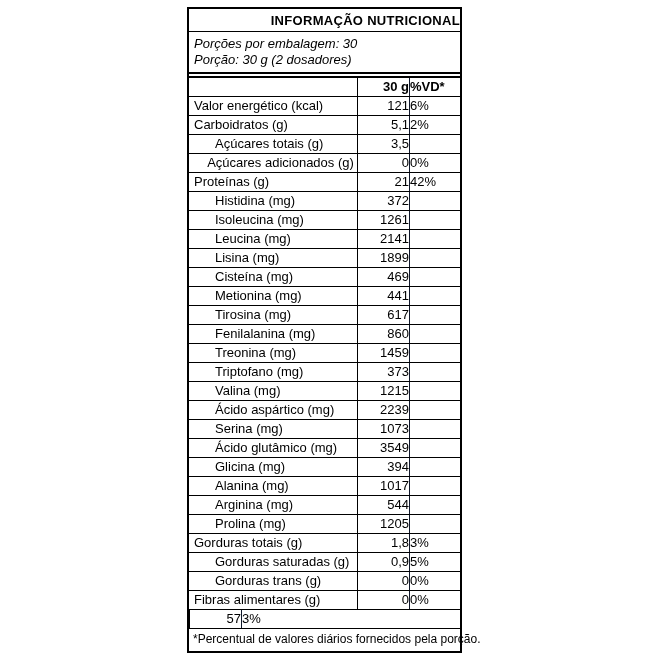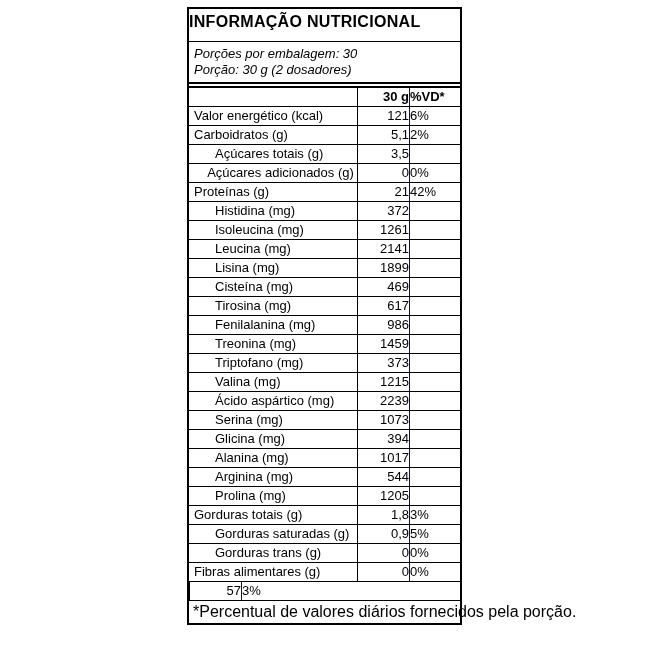--- a/index.html
+++ b/index.html
@@ -20,25 +20,25 @@
   .label-box {
     position: absolute;
     left: 187px;
     top: 7px;
     width: 271px;
     border: 2px solid #000000;
     background: #ffffff;
     box-sizing: content-box;
   }
   .title {
-    font-size: 16px;
+    font-size: 13px;
     font-weight: 700;
-    text-align: left;
+    text-align: right;
     letter-spacing: 0.3px;
-    padding: 4px 0 10px 0;
+    padding: 4px 0 3px 0;
     border-bottom: 1px solid #000000;
     white-space: nowrap;
   }
   .portions {
     font-size: 13px;
     line-height: 16px;
     padding: 4px 6px 4px 5px;
     font-style: italic;
   }
   .double-rule {
@@ -69,21 +69,21 @@
     text-align: right;
   }
   .c-vd {
     width: 50px;
     border-left: 1px solid #0f172a;
   }
   .thead .cell { font-weight: 700; }
   .indent-1 .c-label, .c-label.indent-1 { padding-left: 26px; }
   .c-label.indent-2 { padding-left: 15px; text-align: center; }
   .footnote {
-    font-size: 16px;
+    font-size: 12px;
     line-height: 15px;
     padding: 3px 3px 4px 4px;
     white-space: nowrap;
   }
 </style>
 </head>
 <body>
 
 <div class="page">
   <div class="label-box">
@@ -148,27 +148,32 @@
             <div class="cell c-label indent-1">Lisina (mg)</div>
             <div class="cell c-val">1899</div>
             <div class="cell c-vd"></div>
           </div>
           <div class="trow">
             <div class="cell c-label indent-1">Cisteína (mg)</div>
             <div class="cell c-val">469</div>
             <div class="cell c-vd"></div>
           </div>
           <div class="trow">
+            <div class="cell c-label indent-1">Metionina (mg)</div>
+            <div class="cell c-val">441</div>
+            <div class="cell c-vd"></div>
+          </div>
+          <div class="trow">
             <div class="cell c-label indent-1">Tirosina (mg)</div>
             <div class="cell c-val">617</div>
             <div class="cell c-vd"></div>
           </div>
           <div class="trow">
             <div class="cell c-label indent-1">Fenilalanina (mg)</div>
-            <div class="cell c-val">986</div>
+            <div class="cell c-val">860</div>
             <div class="cell c-vd"></div>
           </div>
           <div class="trow">
             <div class="cell c-label indent-1">Treonina (mg)</div>
             <div class="cell c-val">1459</div>
             <div class="cell c-vd"></div>
           </div>
           <div class="trow">
             <div class="cell c-label indent-1">Triptofano (mg)</div>
             <div class="cell c-val">373</div>
@@ -180,20 +185,25 @@
             <div class="cell c-vd"></div>
           </div>
           <div class="trow">
             <div class="cell c-label indent-1">Ácido aspártico (mg)</div>
             <div class="cell c-val">2239</div>
             <div class="cell c-vd"></div>
           </div>
           <div class="trow">
             <div class="cell c-label indent-1">Serina (mg)</div>
             <div class="cell c-val">1073</div>
+            <div class="cell c-vd"></div>
+          </div>
+          <div class="trow">
+            <div class="cell c-label indent-1">Ácido glutâmico (mg)</div>
+            <div class="cell c-val">3549</div>
             <div class="cell c-vd"></div>
           </div>
           <div class="trow">
             <div class="cell c-label indent-1">Glicina (mg)</div>
             <div class="cell c-val">394</div>
             <div class="cell c-vd"></div>
           </div>
           <div class="trow">
             <div class="cell c-label indent-1">Alanina (mg)</div>
             <div class="cell c-val">1017</div>

